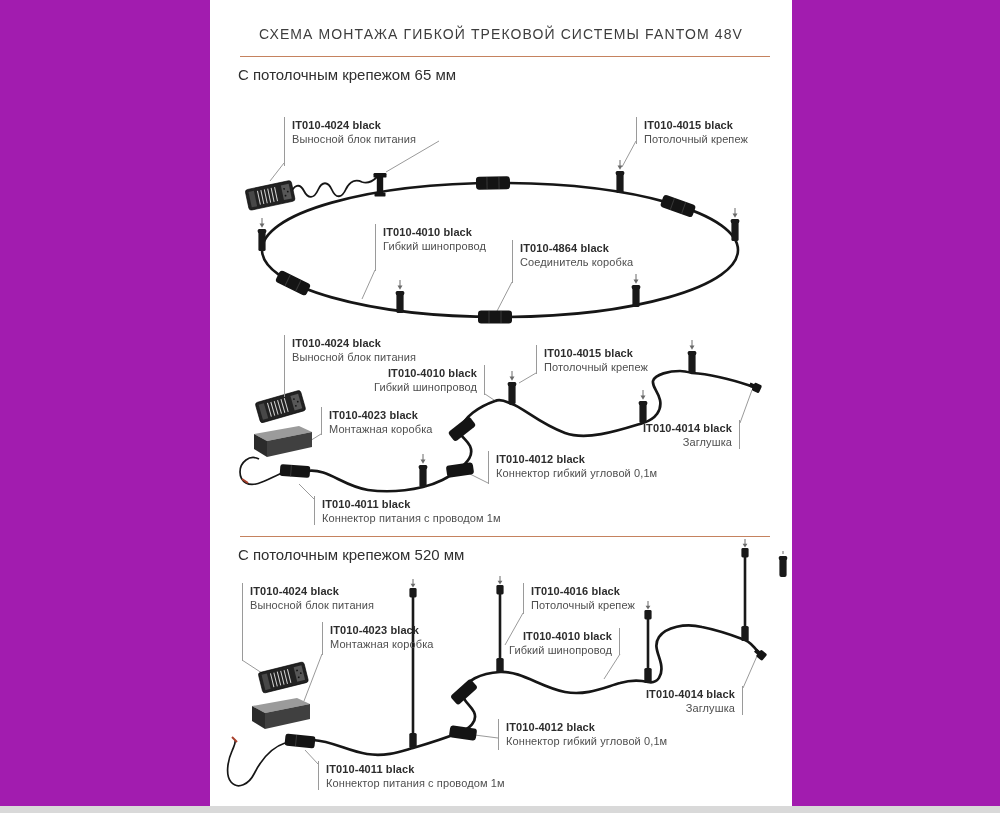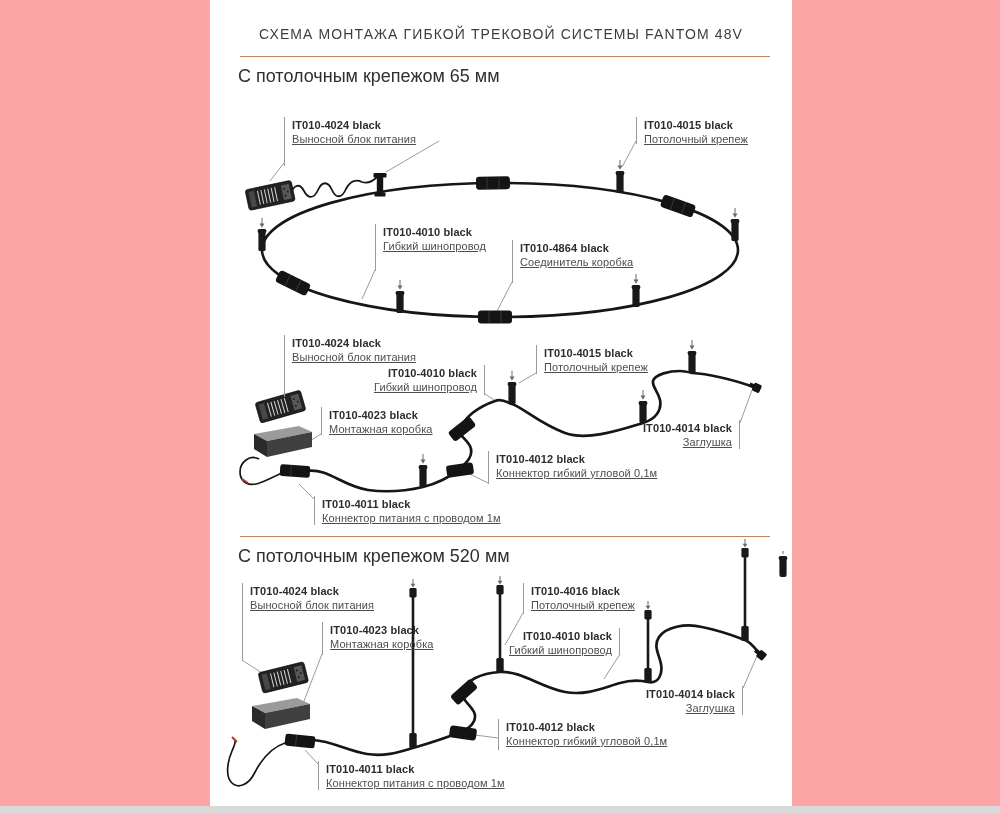--- a/index.html
+++ b/index.html
@@ -1,32 +1,32 @@
 <!DOCTYPE html>
 <html><head>
 <meta charset="utf-8">
 <style>
   html,body{margin:0;padding:0;}
   body{font-family:"Liberation Sans", sans-serif; background:#eaeaea;}
-  .viewport{position:relative;width:1000px;height:813px;background:#fca5a5;overflow:hidden;}
+  .viewport{position:relative;width:1000px;height:813px;background:#a21caf;overflow:hidden;}
   .paper{position:absolute;left:210px;top:0;width:582px;height:813px;background:#ffffff;}
   .bottom-band{position:absolute;left:0;top:806px;width:1000px;height:7px;background:#d9d9d9;}
   .doc-title{position:absolute;left:0;top:26px;width:582px;text-align:center;
     font-size:14px;letter-spacing:1.1px;color:#3d3d3d;}
   .divider{position:absolute;left:30px;width:530px;height:0;border-top:1.6px solid #c5825f;}
   .divider.top{top:56px;}
   .divider.mid{top:536px;}
-  .section-heading{position:absolute;font-size:18px;color:#2f2f2f;}
+  .section-heading{position:absolute;font-size:15px;color:#2f2f2f;}
   .h65{left:28px;top:66px;}
   .h350{left:28px;top:546px;}
   svg.canvas{position:absolute;left:0;top:0;width:582px;height:813px;}
   .lbl{position:absolute;border-left:1px solid #9a9a9a;padding:1px 0 0 7px;line-height:14px;white-space:nowrap;}
   .lbl.right{border-left:none;border-right:1px solid #9a9a9a;padding:1px 7px 0 0;text-align:right;}
   .code{font-size:11px;font-weight:bold;color:#2d2d2d;letter-spacing:.1px;}
-  .pname{font-size:11px;color:#4e4e4e;letter-spacing:.1px;text-decoration:underline;}
+  .pname{font-size:11px;color:#4e4e4e;letter-spacing:.1px;}
 </style>
 </head>
 <body>
 
 <div class="viewport">
   <div class="paper">
 
     <div class="doc-title">СХЕМА МОНТАЖА ГИБКОЙ ТРЕКОВОЙ СИСТЕМЫ FANTOM 48V</div>
     <div class="divider top"></div>
     <div class="section-heading h65">С потолочным крепежом 65 мм</div>

